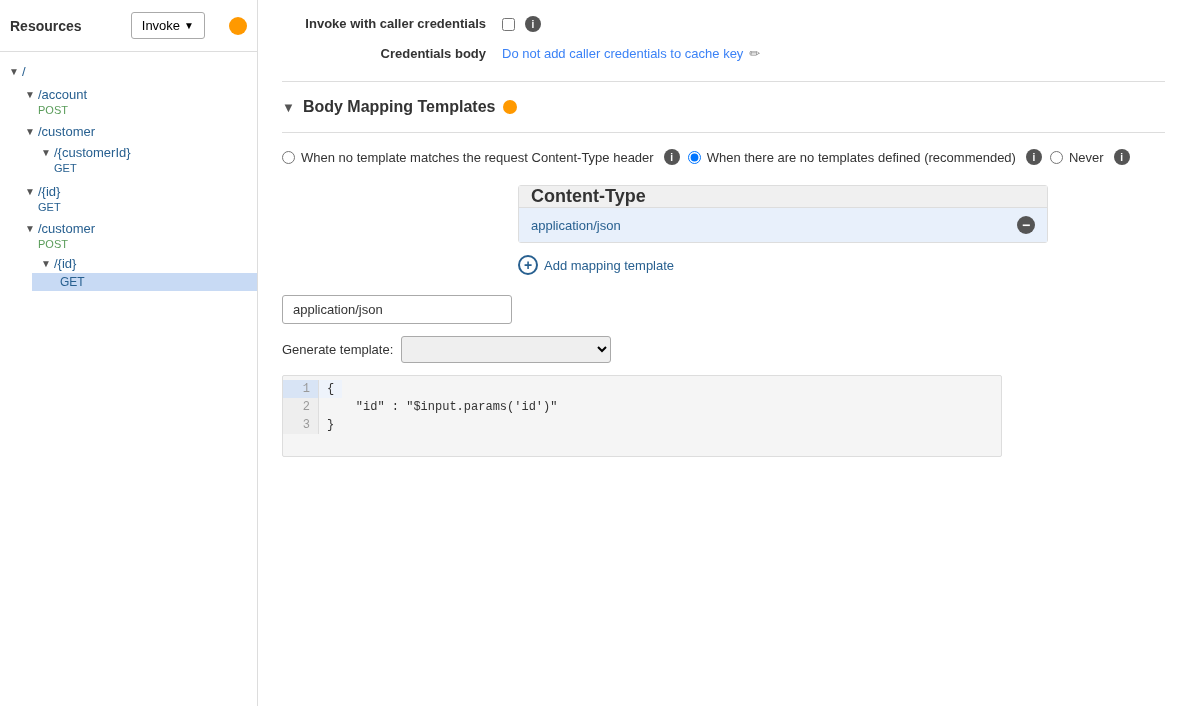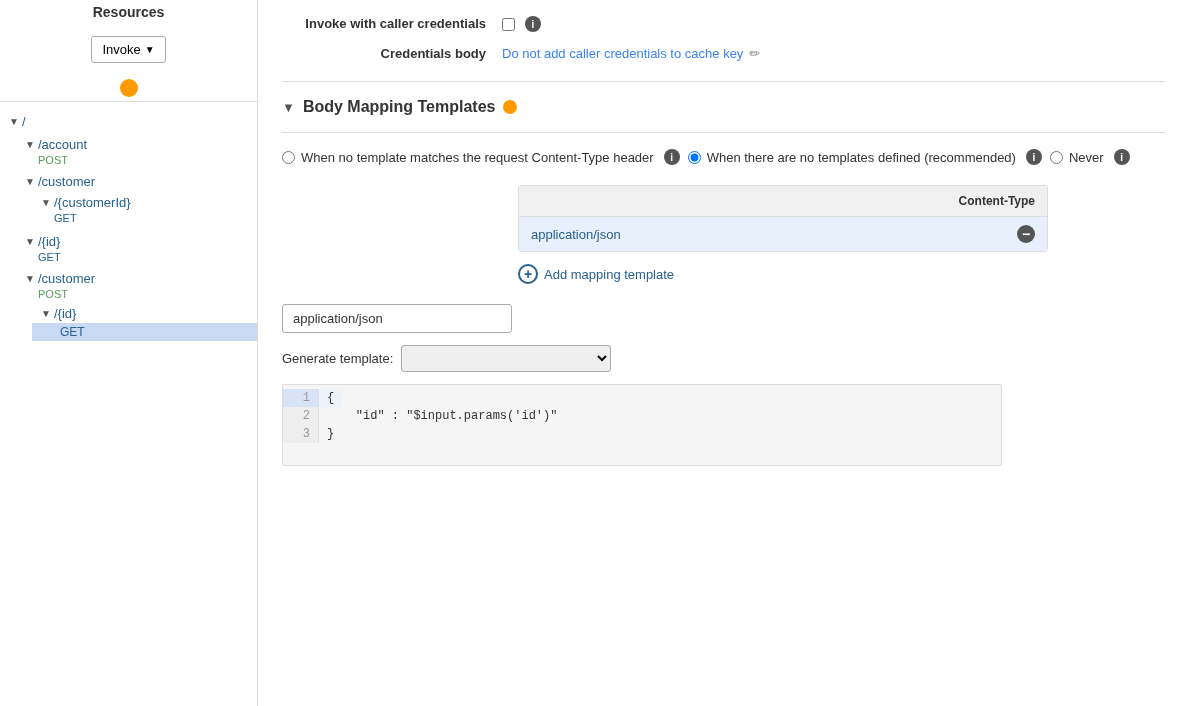--- a/index.html
+++ b/index.html
@@ -10,24 +10,23 @@
       width: 258px;
       min-width: 258px;
       background: #fff;
       border-right: 1px solid #ddd;
       overflow-y: auto;
       padding-top: 0;
     }
     .sidebar-header {
       display: flex;
       align-items: center;
-      padding: 4px 10px;
+      padding: 12px 10px;
       border-bottom: 1px solid #ddd;
-      gap: 16px;
-      flex-direction: column;
+      gap: 24px;
     }
     .sidebar-title {
       font-size: 14px;
       font-weight: bold;
       color: #333;
       flex: 1;
     }
     .actions-btn {
       background: #fff;
       border: 1px solid #aaa;
@@ -195,25 +194,24 @@
     
     .ct-table {
       width: 530px;
       border: 1px solid #ddd;
       border-radius: 3px;
       margin-bottom: 12px;
     }
     .ct-table-header {
       background: #f0f0f0;
       border-bottom: 1px solid #ddd;
-      padding: 8px 12px;
-      font-weight: bold;
-      font-size: 12px;
-      color: #333;
-      text-align: right;
+      padding: 0 12px;
+      font-weight: bold;
+      font-size: 18px;
+      color: #333;
     }
     .ct-table-row {
       display: flex;
       align-items: center;
       padding: 8px 12px;
       background: #e8f0fb;
       justify-content: space-between;
     }
     .ct-link {
       color: #286090;

